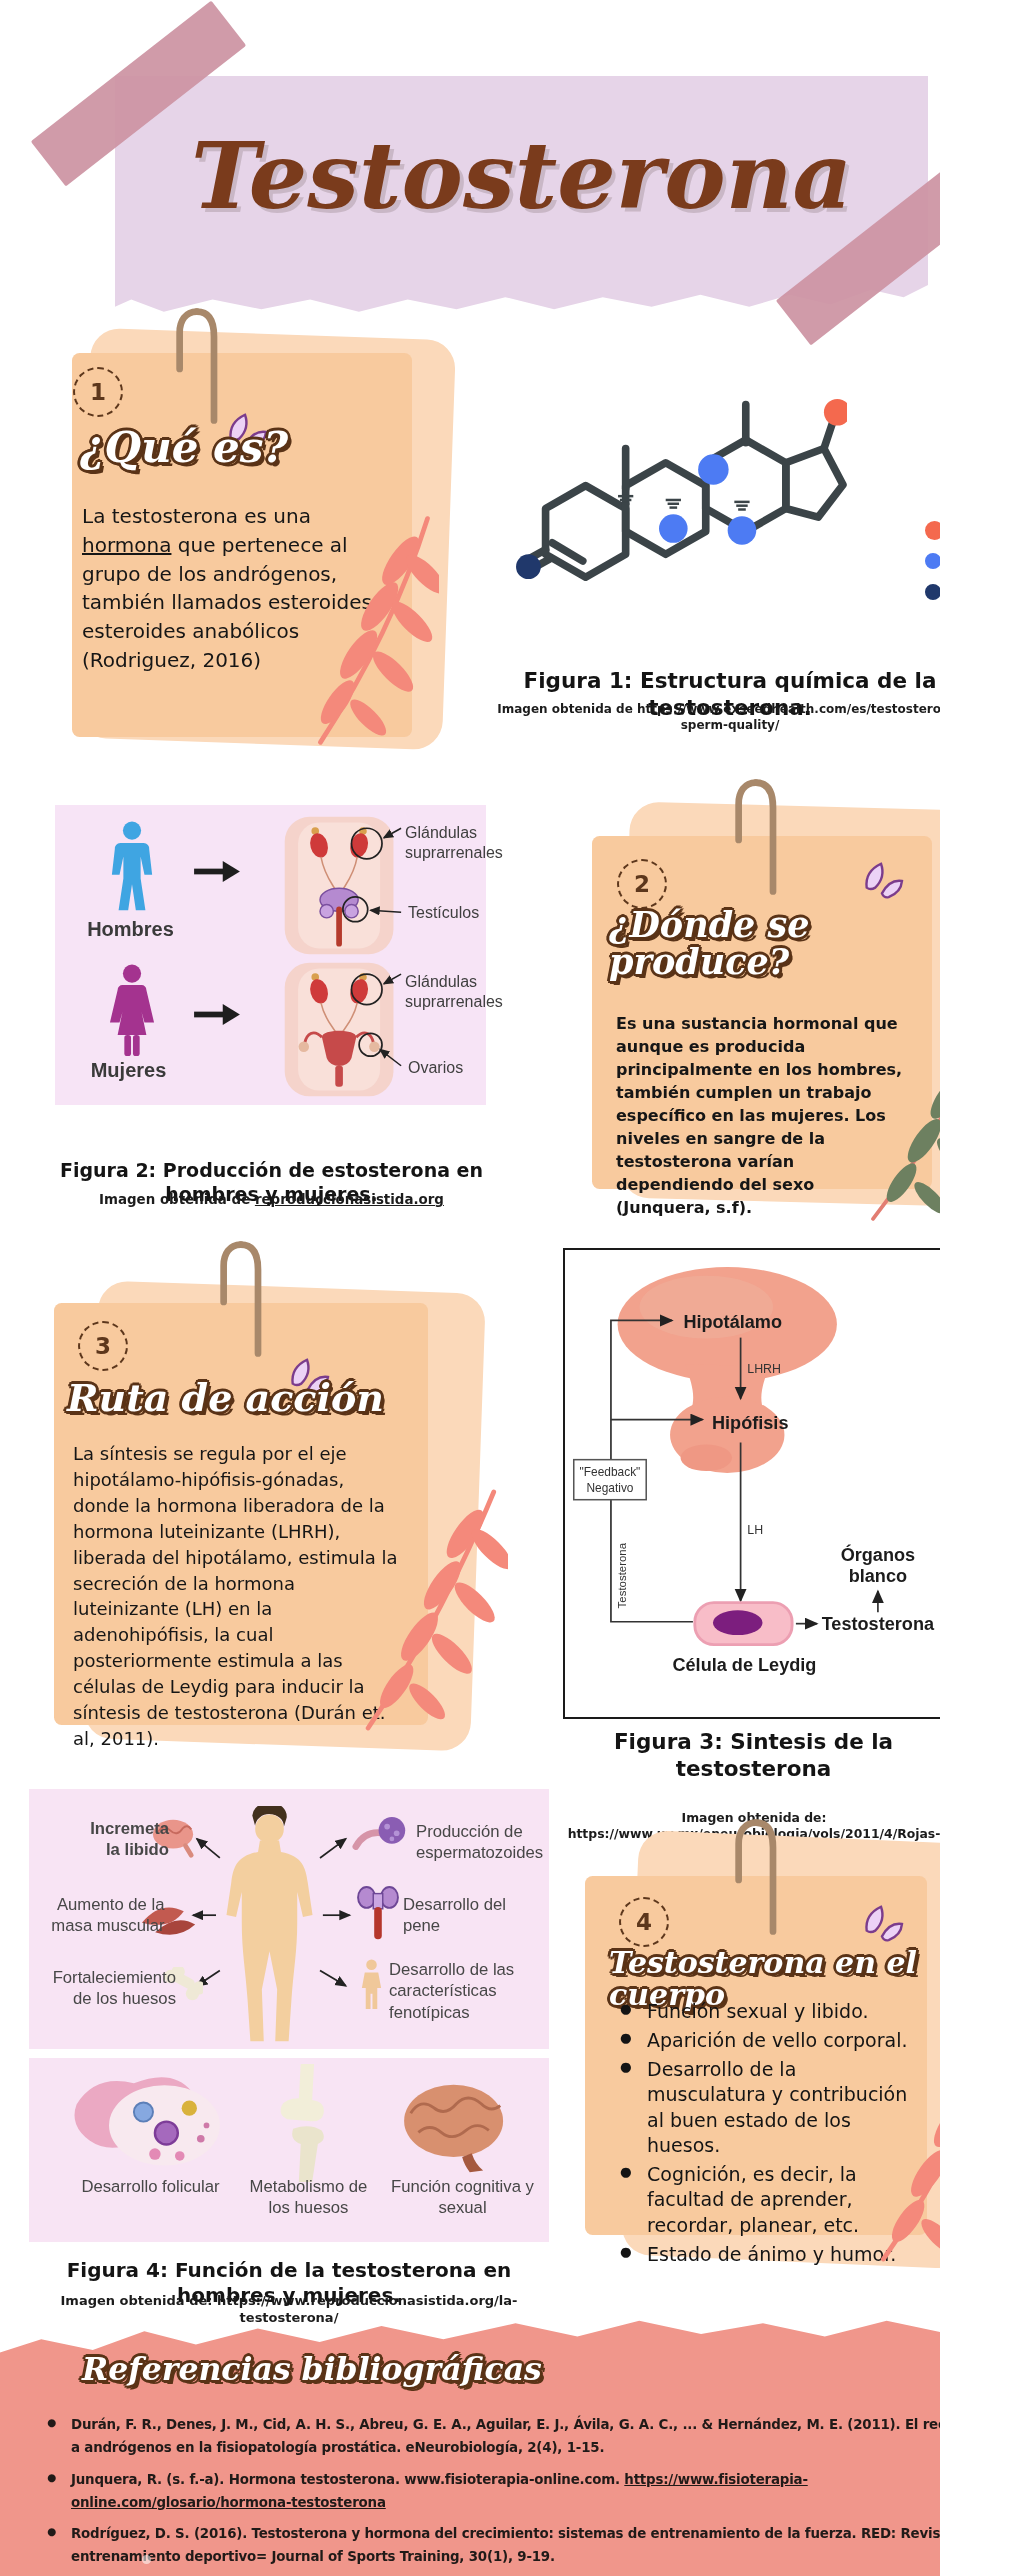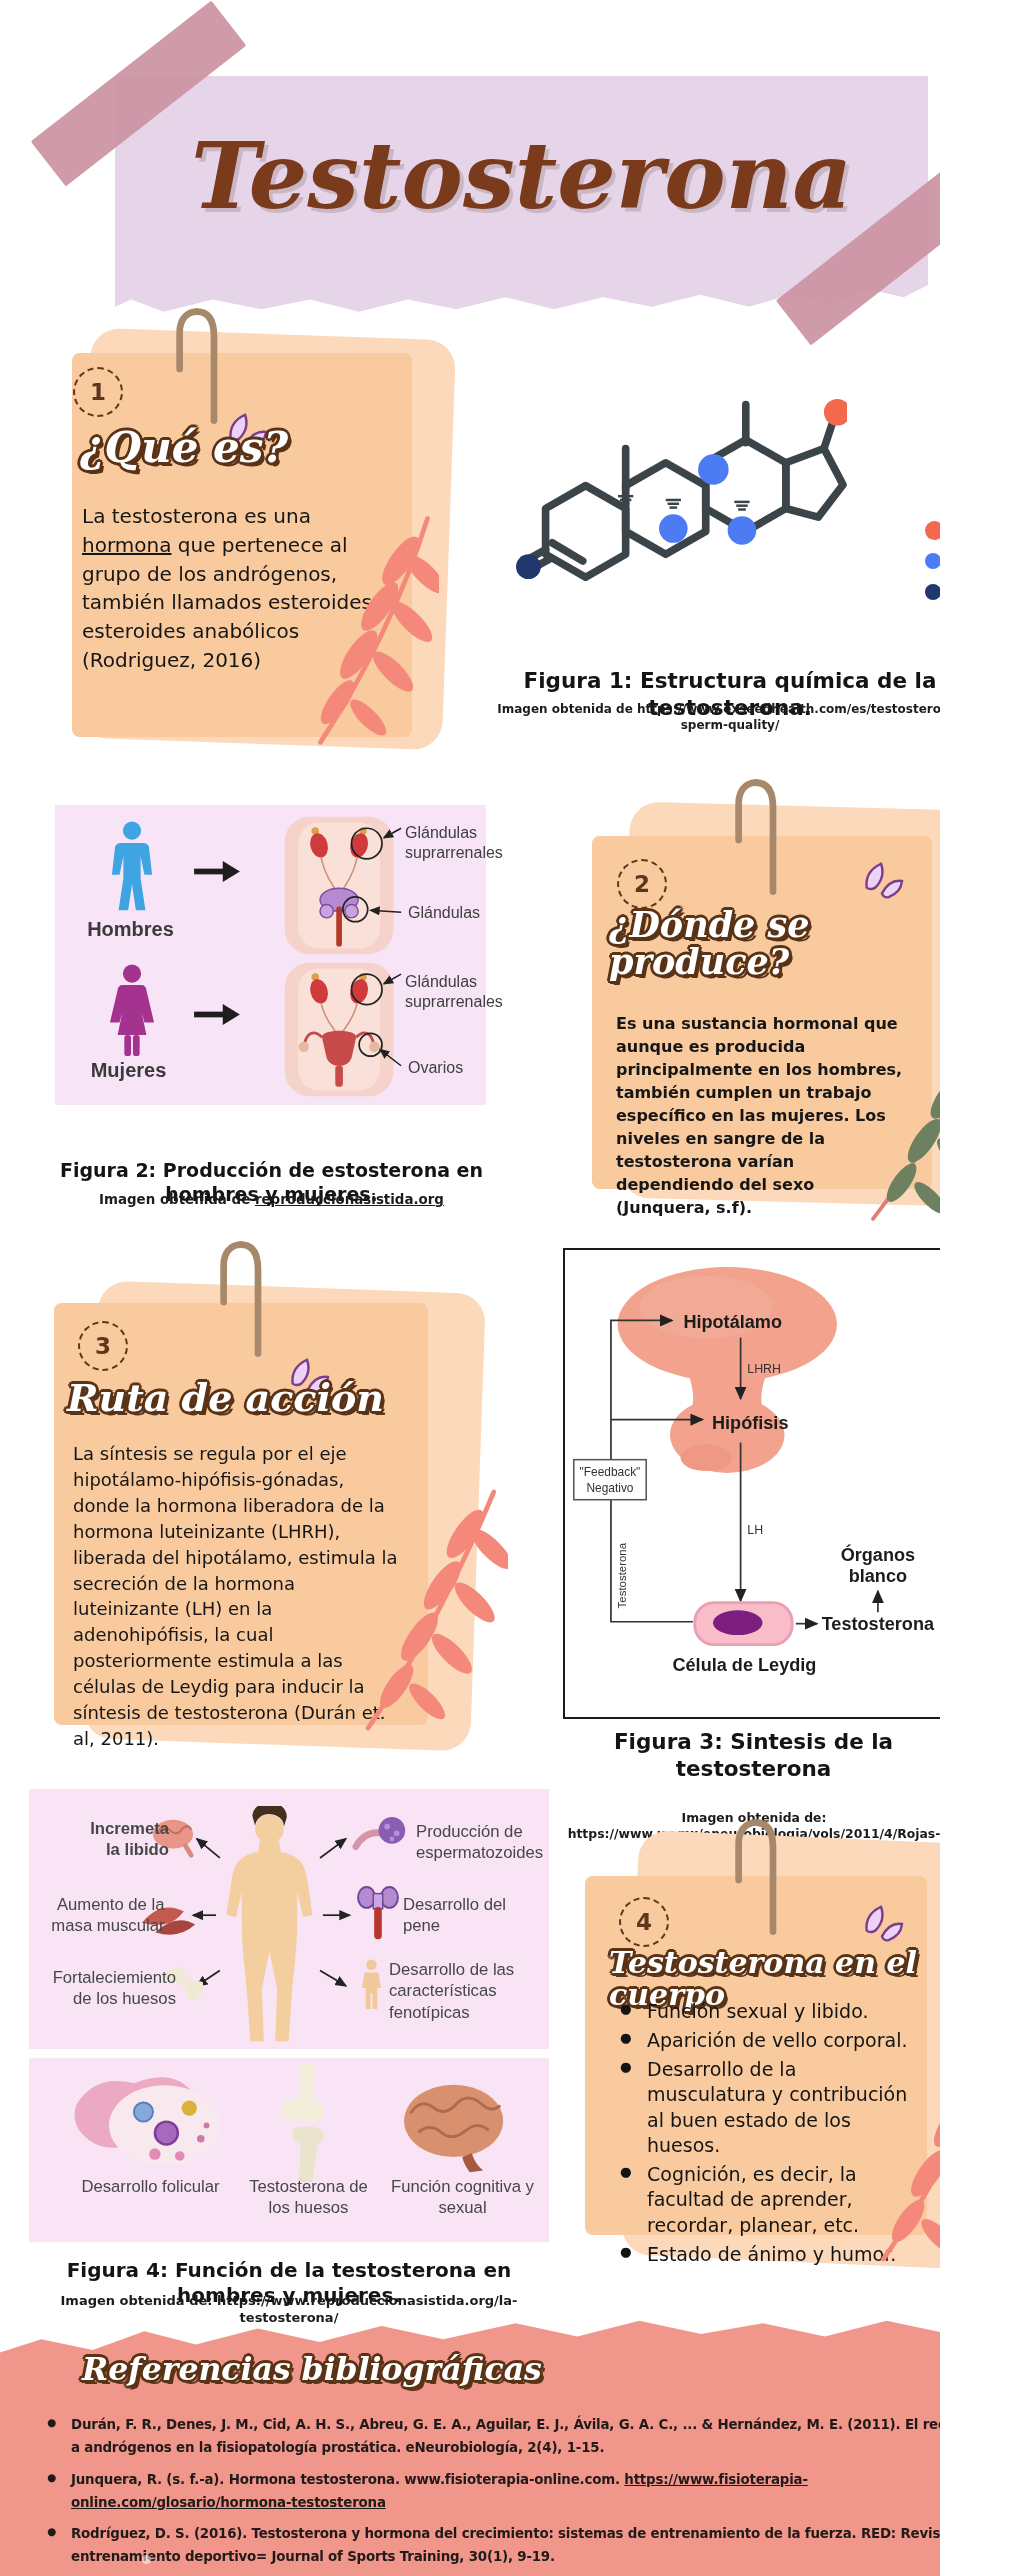--- a/index.html
+++ b/index.html
@@ -166,21 +166,21 @@
     <ellipse cx="63" cy="93" rx="20" ry="12" fill="#b58ad0" stroke="#7a4f9e" stroke-width="1.5"></ellipse>
     <circle cx="50" cy="105" r="7" fill="#c9a3e0" stroke="#7a4f9e" stroke-width="1.5"></circle>
     <circle cx="76" cy="105" r="7" fill="#c9a3e0" stroke="#7a4f9e" stroke-width="1.5"></circle>
     <rect x="60" y="100" width="6" height="42" rx="3" fill="#b53a2c"></rect>
     <circle cx="92" cy="34" r="16" stroke="#222" stroke-width="1.8" fill="none"></circle>
     <circle cx="80" cy="103" r="13" stroke="#222" stroke-width="1.8" fill="none"></circle>
     <line x1="128" y1="18" x2="110" y2="28" stroke="#222" stroke-width="1.6" marker-end="url(#ma)"></line>
     <line x1="128" y1="106" x2="96" y2="104" stroke="#222" stroke-width="1.6" marker-end="url(#ma)"></line>
   </svg>
   <div class="abs f2label" style="left:405px;top:823px;width:129px;">Glándulas suprarrenales</div>
-  <div class="abs f2label" style="left:408px;top:903px;width:115px;">Glándulas</div>
+  <div class="abs f2label" style="left:408px;top:903px;width:115px;">Testículos</div>
 
   <svg class="abs" style="left:107px;top:964px;" width="50" height="92" viewBox="0 0 52 96">
     <circle cx="26" cy="10" r="9.5" fill="#a4338f"></circle>
     <path d="M16,22 h20 a5,5 0 0 1 5,5 l8,34 h-10 l-3,-11 l5,24 h-30 l5,-24 l-3,11 h-10 l8,-34 a5,5 0 0 1 5,-5 z" fill="#a4338f"></path>
     <rect x="18" y="74" width="7" height="22" rx="3" fill="#a4338f"></rect>
       <rect x="27" y="74" width="7" height="22" rx="3" fill="#a4338f"></rect>
   </svg>
   <div class="abs sexlabel" style="left:81px;top:1059px;width:95px;">Mujeres</div>
   <svg class="abs" style="left:194px;top:1004px;" width="46" height="21" viewBox="0 0 48 22">
     <rect x="0" y="8" width="32" height="6" fill="#1e1e1e"></rect>
@@ -384,21 +384,21 @@
       <path d="M30,2 h14 l-2,38 q14,2 12,14 q-2,10 -16,8 l-22,-2 q-10,-4 -6,-14 q4,-8 18,-8 z" fill="#f2eed9"></path>
       <path d="M22,70 q18,-6 30,2 q6,10 -4,14 l-6,40 h-14 l2,-40 q-12,-4 -8,-16 z" fill="#eae4cc"></path>
     </svg>
     <svg class="abs" style="left:370px;top:21px;" width="113" height="99" viewBox="0 0 118 104">
       <ellipse cx="57" cy="44" rx="52" ry="38" fill="#d8906f"></ellipse>
       <path d="M12,36 q10,-16 24,-6 q12,10 24,-4 q12,-12 26,0 q10,10 20,2" stroke="#b06a4e" stroke-width="3" fill="none"></path>
       <path d="M20,56 q12,-10 24,0 q12,10 26,-2 q12,-10 24,0" stroke="#b06a4e" stroke-width="3" fill="none"></path>
       <path d="M76,78 q4,12 12,18 l-14,2 q-6,-8 -8,-16 z" fill="#a5593f"></path>
     </svg>
     <div class="abs flabel" style="left:50px;top:118px;width:143px;text-align:center;">Desarrollo folicular</div>
-    <div class="abs flabel" style="left:208px;top:118px;width:143px;text-align:center;">Testosterona de los huesos</div>
+    <div class="abs flabel" style="left:208px;top:118px;width:143px;text-align:center;">Metabolismo de los huesos</div>
     <div class="abs flabel" style="left:362px;top:118px;width:143px;text-align:center;">Función cognitiva y sexual</div>
   </div>
   <div class="abs caption" style="left:29px;top:2258px;width:520px;font-size:20px;">Figura 4: Función de la testosterona en hombres y mujeres.</div>
   <div class="abs credit" style="left:29px;top:2293px;width:520px;font-size:13px;">Imagen obtenida de: https://www.reproduccionasistida.org/la-testosterona/</div>
 
   <div class="abs card-back" style="left:630px;top:1837px;width:344px;height:425px;transform:rotate(2.5deg);"></div>
   <div class="abs card" style="left:585px;top:1876px;width:342px;height:359px;"></div>
   <svg class="abs" style="left:727px;top:1815px;" width="50" height="126" viewBox="0 0 52 132">
     <path d="M30,8 C44,8 48,20 48,34 L48,122" stroke="#a8886a" stroke-width="7" fill="none" stroke-linecap="round"></path>
     <path d="M30,8 C18,8 12,18 12,30 L12,68" stroke="#a8886a" stroke-width="7" fill="none" stroke-linecap="round"></path>

